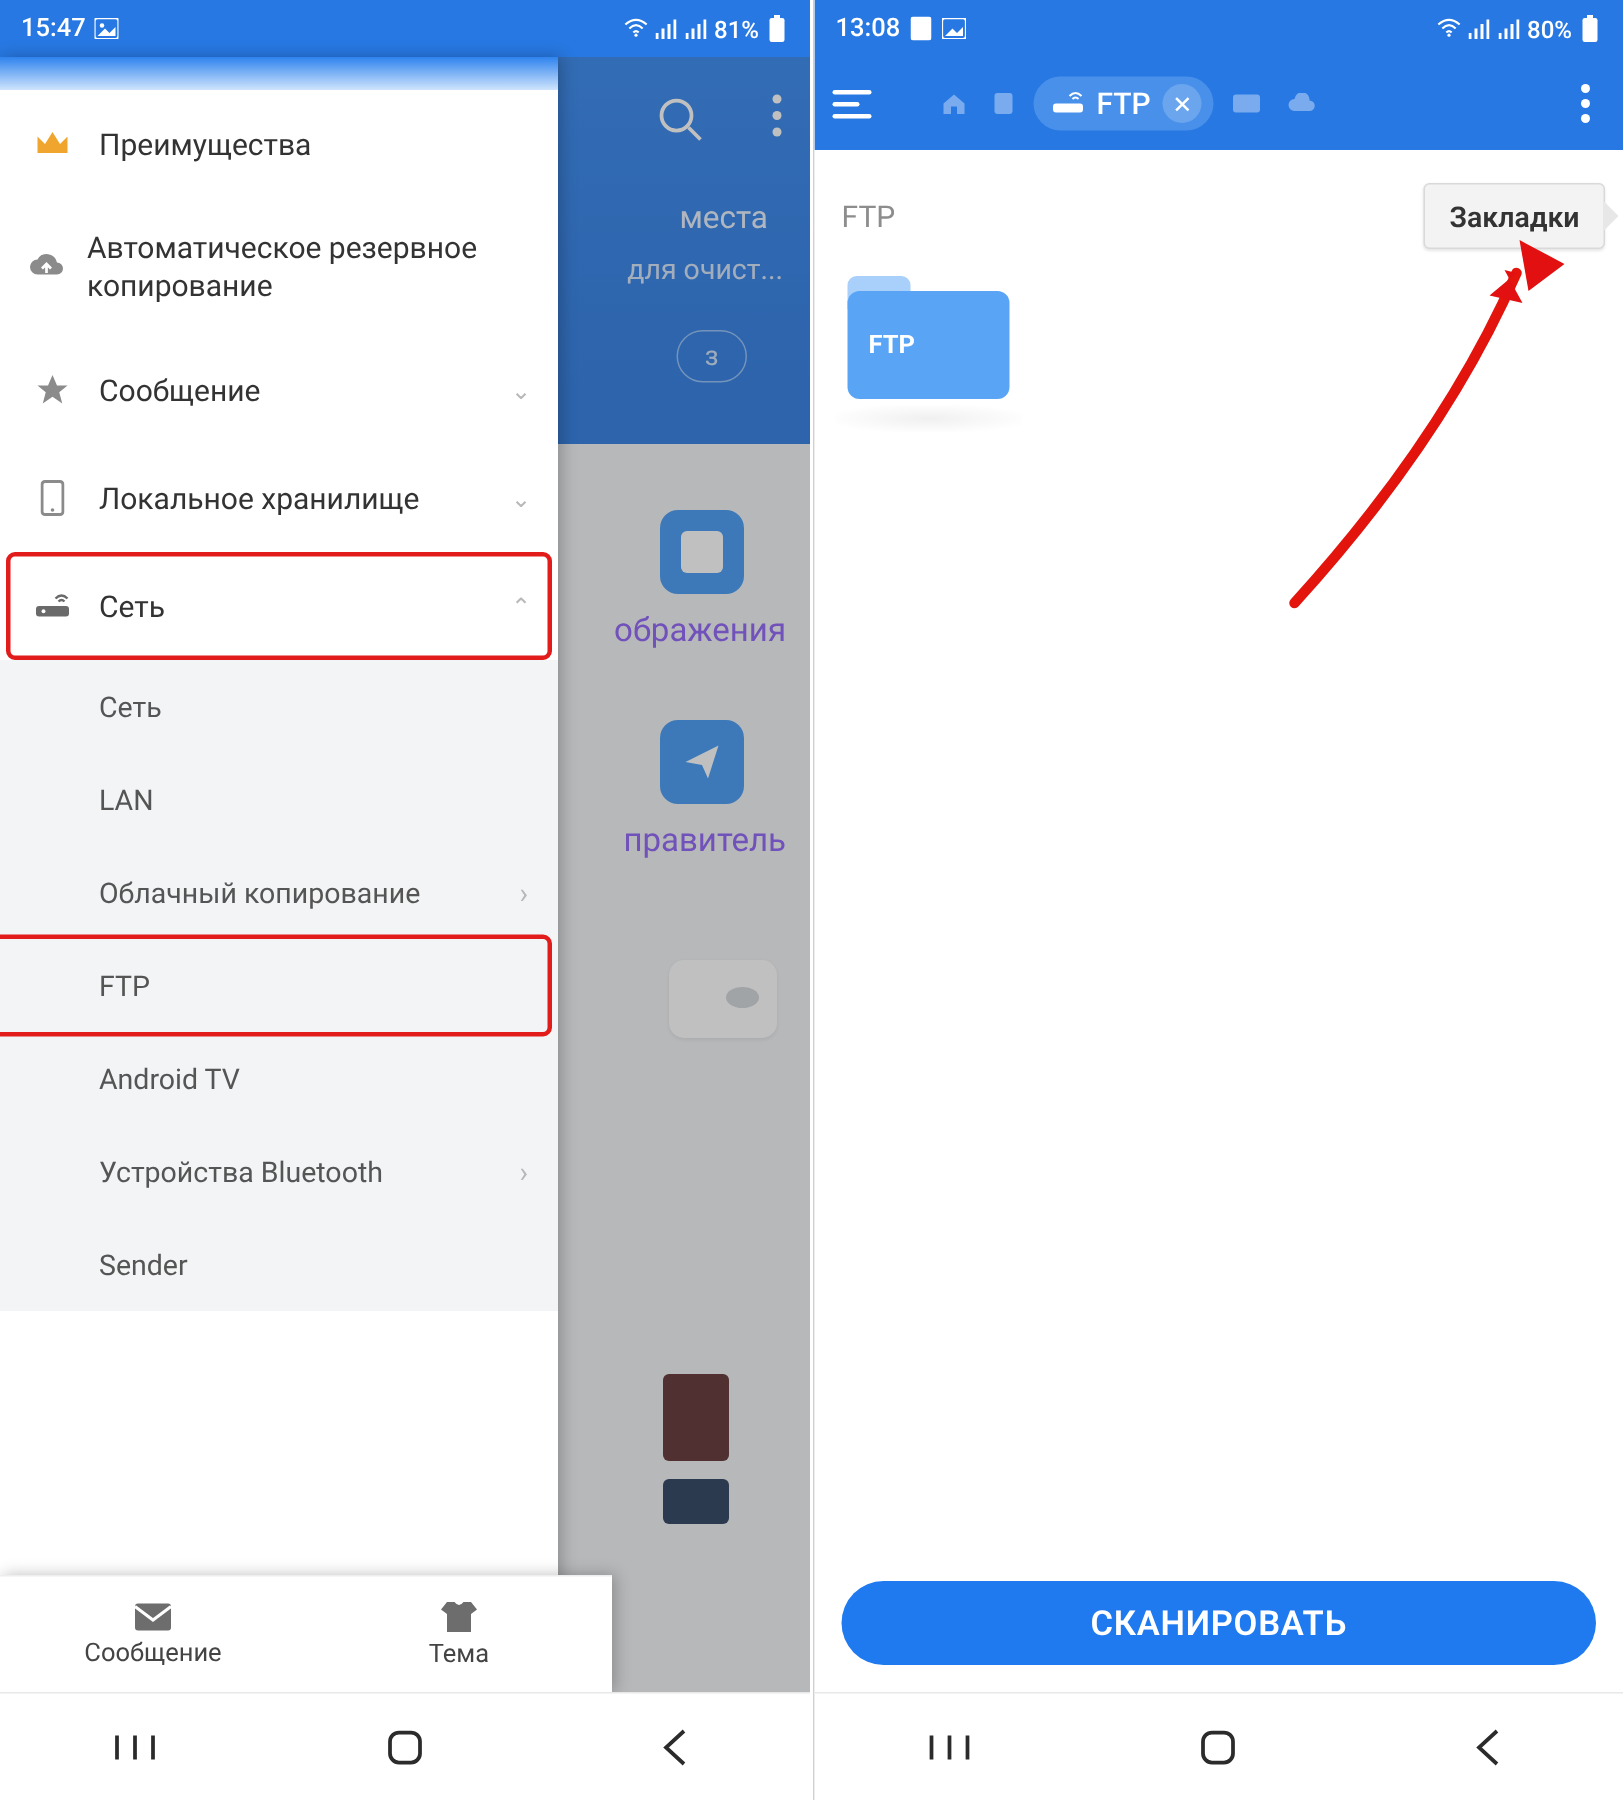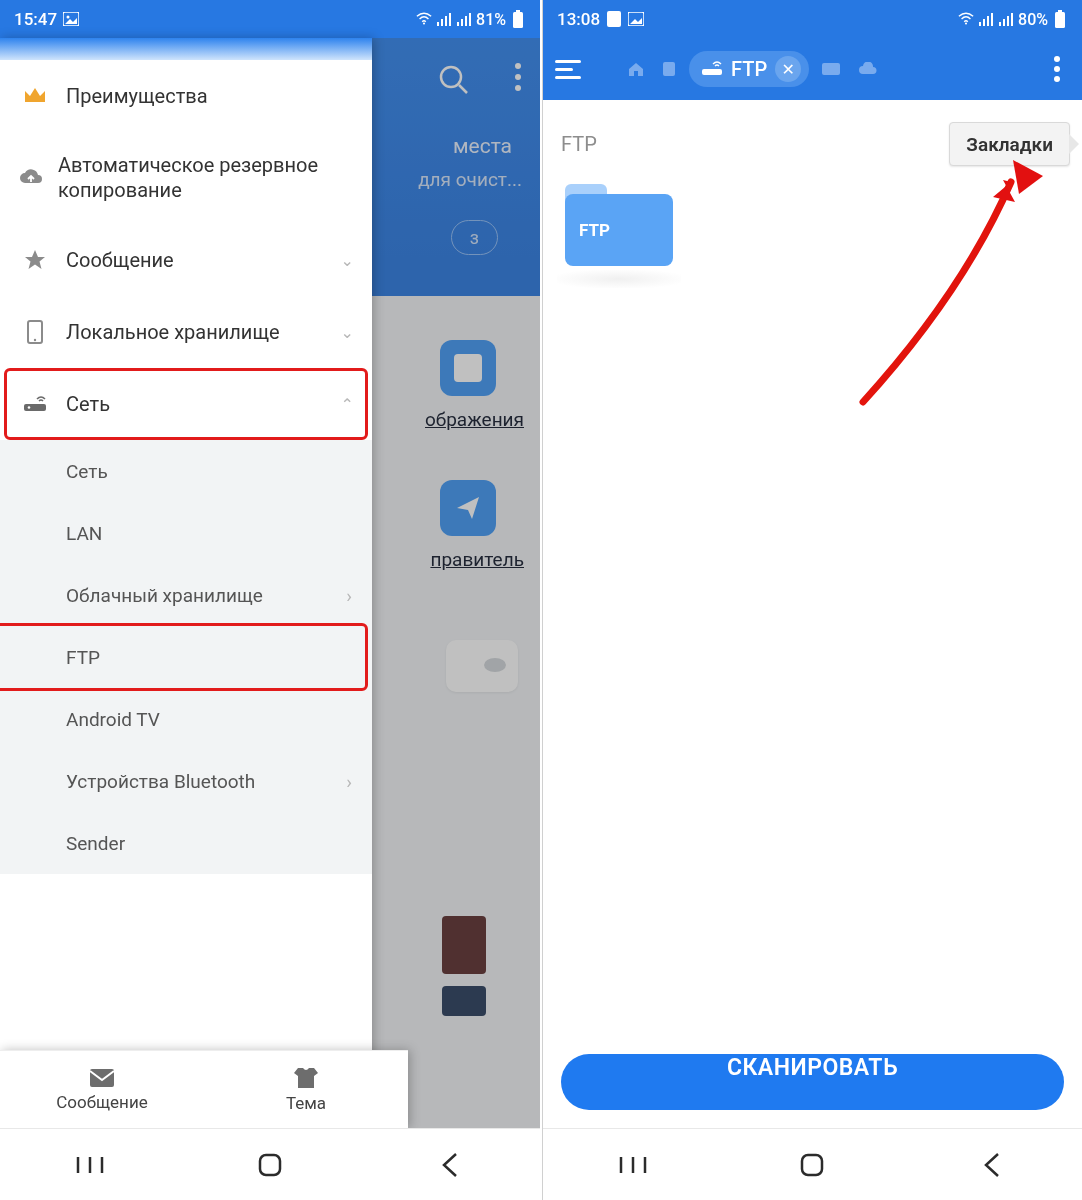--- a/index.html
+++ b/index.html
@@ -53,21 +53,21 @@
   .app-bg .dots-v{ position:absolute; right:18px; top:24px; }
   .app-bg .hint-text{ position:absolute; right:28px; top:96px; font-size:21px; color:#e8f1ff;}
   .app-bg .hint-sub{ position:absolute; right:18px; top:130px; font-size:19px; color:#d5e5fb;}
   .app-bg .pill{ position:absolute; right:42px; top:182px; border:1.5px solid #8ebdf8; border-radius:22px; padding:6px 18px; color:#cfe2fb; font-size:18px;}
   .app-bg .content{
     position:absolute; top:258px; left:0; right:0; bottom:0; background:#f2f4f7;
   }
   .tile { position:absolute; width:56px; height:56px; border-radius:12px; }
   .tile.img { right:44px; top:44px; background:#3f97f5;}
   .tile.img::after{content:""; position:absolute; inset:14px; background:#fff; border-radius:4px;}
-  .tile-lbl{position:absolute; font-size:19px; color:#0f172a;text-decoration:underline;}
+  .tile-lbl{position:absolute; font-size:22px; color:#8b5cf6;}
   .tile.send { right:44px; top:184px; background:#3f97f5;}
   .tile.send svg{position:absolute; inset:14px;}
   .softcard{position:absolute; right:22px; top:344px; width:72px; height:52px; background:#fff; border-radius:10px; box-shadow:0 1px 3px rgba(0,0,0,.08);}
   .softcard .eye{position:absolute; right:12px; top:18px; width:22px; height:14px; border-radius:50%; background:#d2d6da;}
   .thumb-dark{position:absolute; right:54px; top:620px; width:44px; height:58px; background:#5a2b2b; border-radius:4px;}
   .thumb-dark2{position:absolute; right:54px; top:690px; width:44px; height:30px; background:#263a5a; border-radius:4px;}
 
   .dim-overlay{
     position:absolute; top:38px; left:0; right:0; bottom:0;
     background:rgba(60,60,60,.32);
@@ -153,21 +153,21 @@
     position:absolute; left:22px; top:78px; width:108px; height:88px;
   }
   .folder .f-back{ position:absolute; left:0; top:6px; width:42px; height:22px; background:#a9d0fb; border-radius:6px 6px 0 0;}
   .folder .f-front{ position:absolute; left:0; top:16px; width:108px; height:72px; background:#5aa4f5; border-radius:8px;}
   .folder .f-label{ position:absolute; left:14px; top:42px; color:#fff; font-weight:700; font-size:17px;}
   .folder-shadow{position:absolute; left:14px; top:170px; width:124px; height:18px; background:radial-gradient(ellipse at center,#f0f0f0 0%,#fff 80%);}
 
   .scan-btn{
     position:absolute; left:18px; right:18px; bottom:18px; height:56px;
     background:#1f7af0; color:#fff; border-radius:28px;
-    display:flex; justify-content:center;
+    display:flex; align-items:center; justify-content:center;
     font-size:23px; font-weight:600; letter-spacing:.5px;
   }
 
   .arrow-annot{
     position:absolute; pointer-events:none;
   }
 
   svg{display:block;}
 </style>
 </head>
@@ -310,21 +310,21 @@
       </div>
 
       <div class="sub-list">
         <div class="sub-item">
             <span>Сеть</span>
           </div>
         <div class="sub-item">
             <span>LAN</span>
           </div>
         <div class="sub-item">
-            <span>Облачный хранилище</span>
+            <span>Облачный копирование</span>
             <span class="chev">›</span>
           </div>
         <div class="sub-item" style="position:relative;">
           <div class="highlight-box" style="position:absolute;left:-56px;right:4px;top:-3px;bottom:-3px;"></div>
           <span style="z-index:1;">FTP</span>
         </div>
         <div class="sub-item">
             <span>Android TV</span>
           </div>
         <div class="sub-item">

